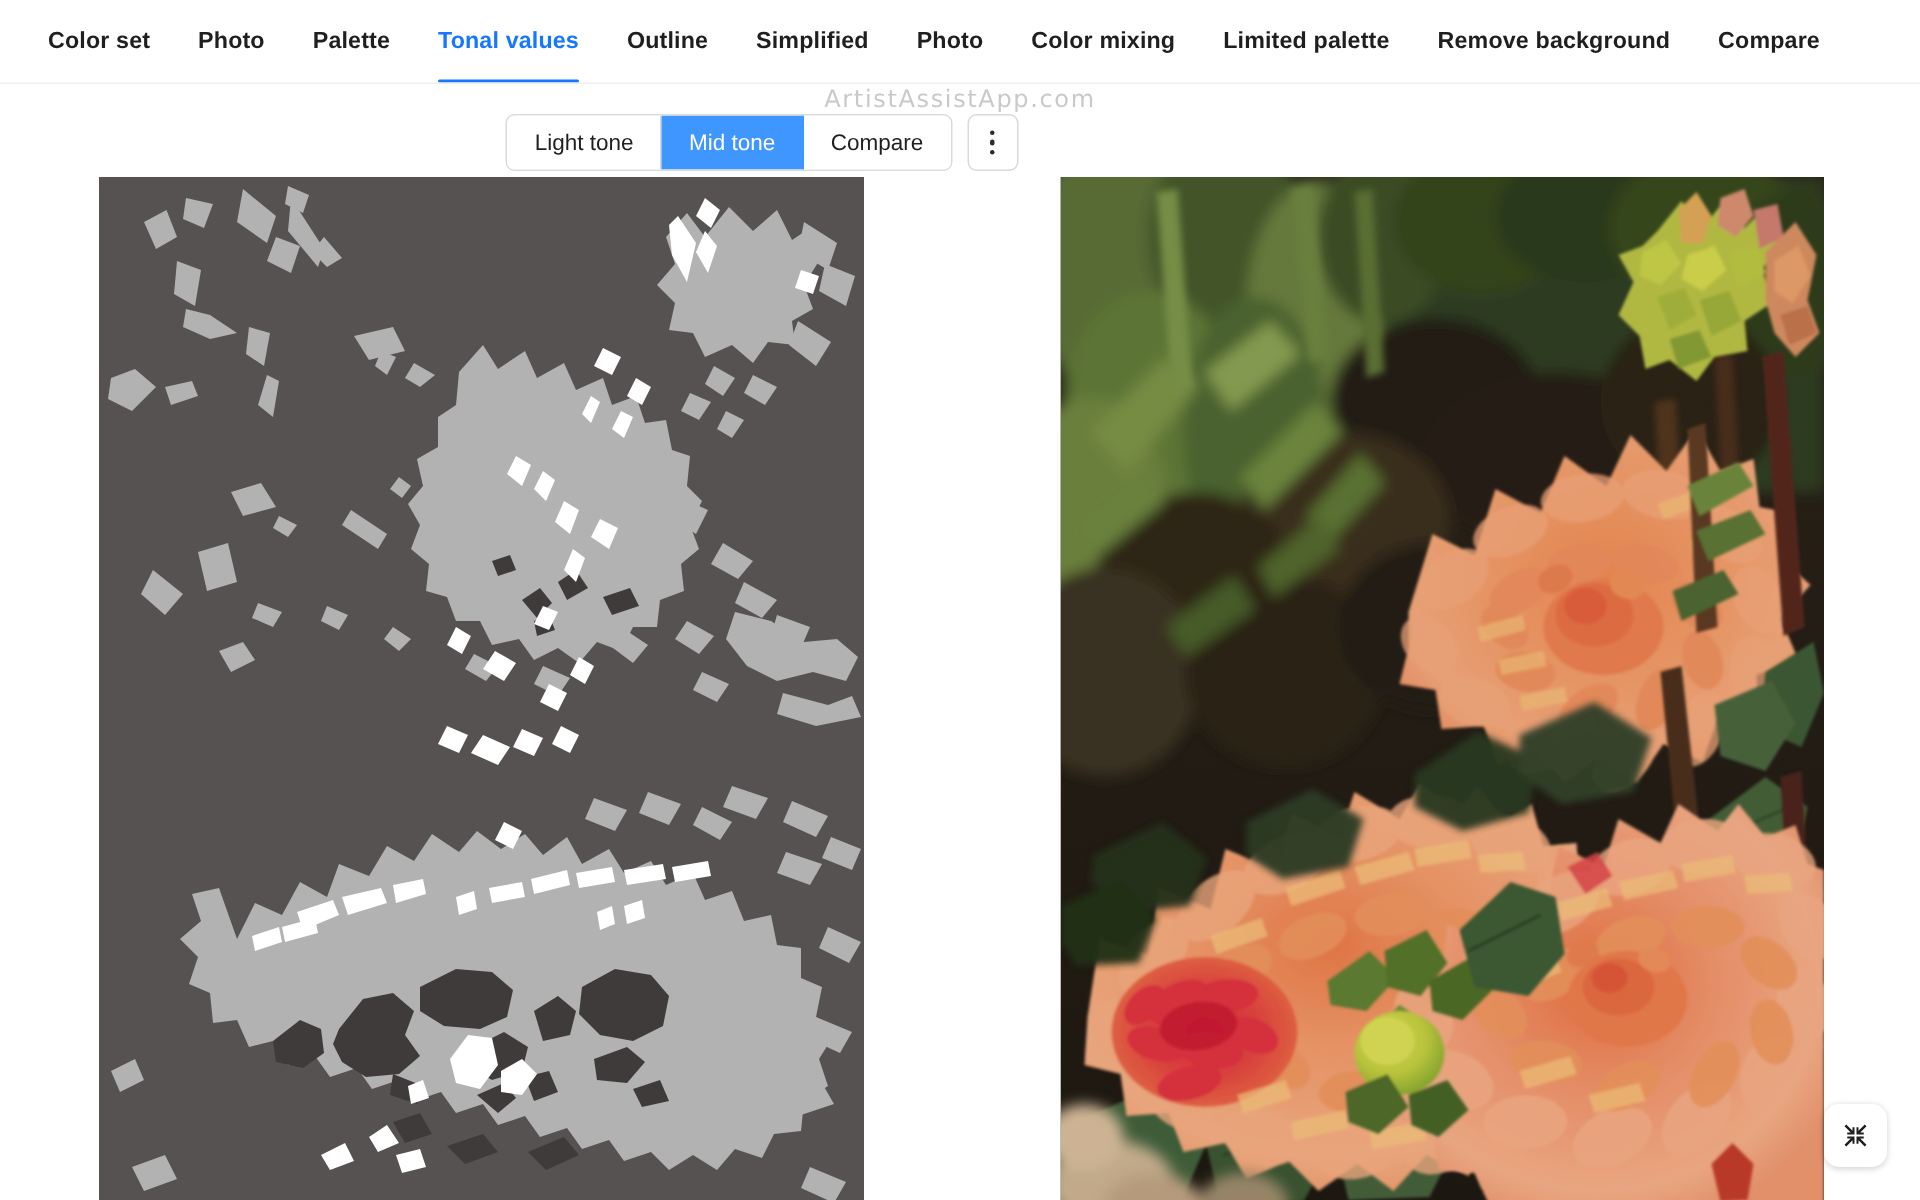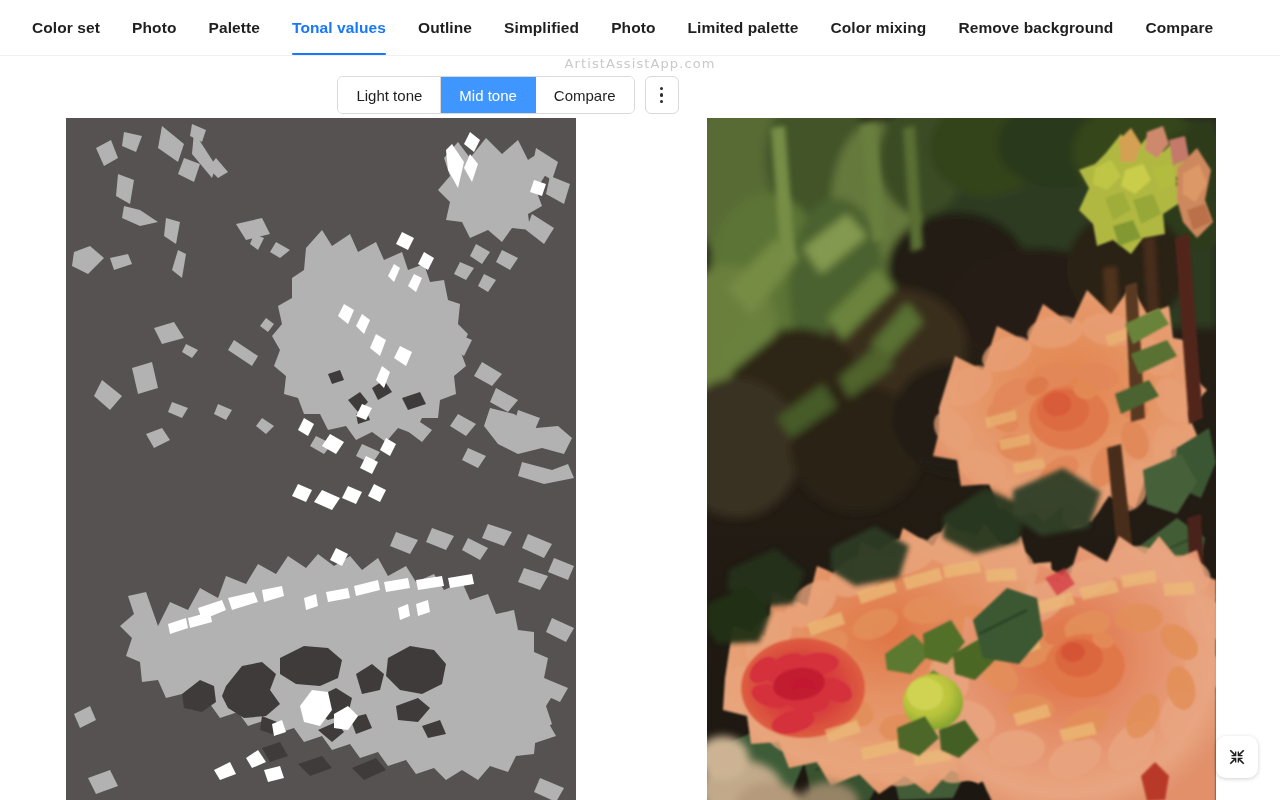--- a/index.html
+++ b/index.html
@@ -58,21 +58,21 @@
     height: 62px;
     width: 1280px;
     background: #ffffff;
   }
   .watermark {
     position: absolute;
     top: 0px;
     left: 0;
     width: 1280px;
     text-align: center;
-    font-size: 13px;
+    font-size: 16px;
     color: #c9c9c9;
     letter-spacing: 1.1px;
     font-family: "DejaVu Sans", sans-serif;
     user-select: none;
   }
   .toolbar {
     position: absolute;
     top: 20px;
     left: 0;
     width: 1016px;
@@ -180,24 +180,24 @@
   <div class="tab">
       <span>Outline</span>
     </div>
   <div class="tab">
       <span>Simplified</span>
     </div>
   <div class="tab">
       <span>Photo</span>
     </div>
   <div class="tab">
+      <span>Color mixing</span>
+    </div>
+  <div class="tab">
       <span>Limited palette</span>
-    </div>
-  <div class="tab">
-      <span>Color mixing</span>
     </div>
   <div class="tab">
       <span>Remove background</span>
     </div>
   <div class="tab">
       <span>Compare</span>
     </div>
   <div class="tab"></div>
 </div>
 

